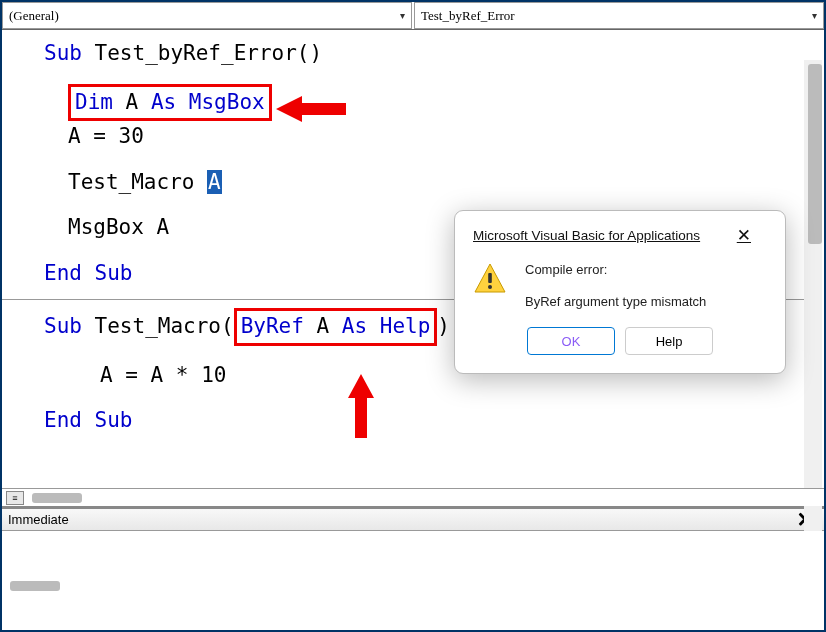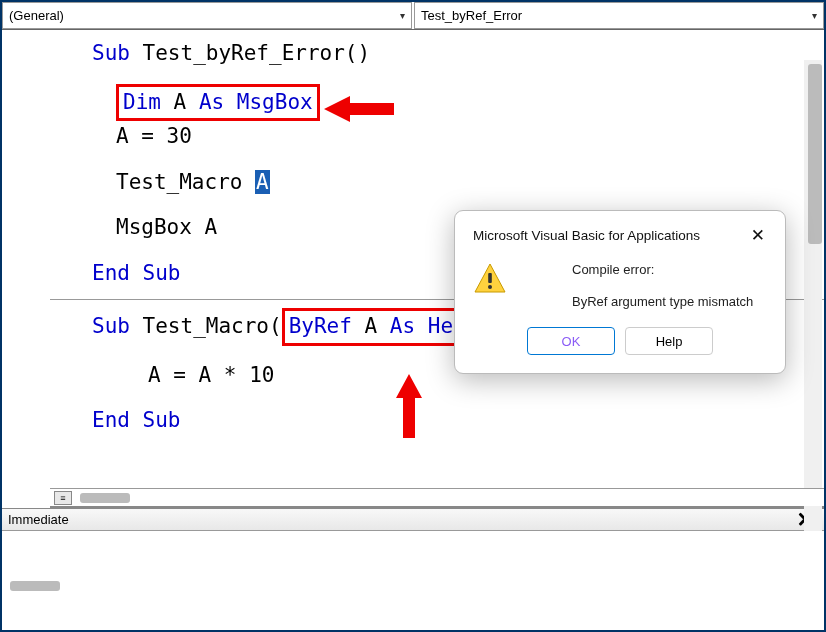--- a/index.html
+++ b/index.html
@@ -1,23 +1,23 @@
 <!DOCTYPE html>
 <html><head>
   <meta charset="utf-8">
   <style>
     * { box-sizing: border-box; margin: 0; padding: 0; }
     body { font-family: 'Segoe UI', Arial, sans-serif; background: #fff; width: 826px; height: 632px; border: 2px solid #003366; position: relative; overflow: hidden; }
     
-    .top-bar { display: flex; height: 28px; border-bottom: 1px solid #666; }
+    .top-bar { display: flex; height: 28px; border-bottom: 1px solid #666; font-family: Liberation Serif, serif; }
     .dropdown { flex: 1; border: 1px solid #999; background: #fff; display: flex; align-items: center; justify-content: space-between; padding: 2px 6px; font-size: 13px; }
     .dropdown:first-child { margin-right: 2px; }
     .dropdown-chevron { font-size: 10px; color: #333; }
     
-    .code-area { position: relative; height: 478px; background: #fff; border-bottom: 2px solid #888; margin-left: 48px; }
+    .code-area { position: relative; height: 478px; background: #fff; border-bottom: 2px solid #888; }
     .code-content { padding: 8px 0 0 42px; font-family: Consolas, monospace; font-size: 21px; line-height: 1.5; }
     .kw { color: #0000cc; }
     .highlight-sel { background: #1a5fb4; color: #fff; padding: 0 1px; }
     .red-box { border: 3px solid #ee0000; padding: 0 4px; display: inline-block; }
     .indent1 { padding-left: 24px; }
     .indent2 { padding-left: 56px; }
     .sub-divider { border-top: 1px solid #999; margin: 10px 0 8px -42px; width: 820px; }
     
     .arrow-left { position: absolute; left: 274px; top: 66px; width: 70px; height: 26px; }
     .arrow-up { position: absolute; left: 346px; top: 344px; width: 26px; height: 64px; }
@@ -29,25 +29,25 @@
     .view-btn { width: 18px; height: 14px; border: 1px solid #888; background: #e8e8e8; margin-right: 8px; display: flex; align-items: center; justify-content: center; font-size: 9px; }
     .scroll-thumb-h { width: 50px; height: 10px; background: #bbb; border-radius: 3px; }
     
     .immediate-section { height: 98px; border-top: 1px solid #888; }
     .immediate-title-bar { height: 22px; background: linear-gradient(#f8f8f8, #e8e8e8); display: flex; align-items: center; justify-content: space-between; padding: 0 8px 0 6px; font-size: 13px; border-bottom: 1px solid #999; }
     .close-x { font-family: Arial; font-size: 18px; font-weight: bold; cursor: pointer; padding: 0 4px; }
     .immediate-body { height: 62px; background: #fff; position: relative; }
     .immediate-scroll { position: absolute; bottom: 2px; left: 8px; width: 50px; height: 10px; background: #bbb; border-radius: 3px; }
     
     .dialog { position: absolute; left: 452px; top: 208px; width: 332px; background: #fff; border: 1px solid #bbb; border-radius: 9px; box-shadow: 0 6px 28px rgba(0,0,0,0.28); }
-    .dialog-title-bar { display: flex; justify-content: space-between; align-items: center; padding: 12px 14px 4px 18px; font-size: 13.5px; color: #111; }
+    .dialog-title-bar { display: flex; justify-content: space-between; align-items: center; padding: 12px 28px 4px 18px; font-size: 13.5px; color: #111; text-decoration: underline; }
     .dialog-close { font-size: 17px; cursor: pointer; padding: 2px 6px; }
     .dialog-body { display: flex; padding: 8px 18px 10px 18px; gap: 14px; }
     .warn-icon-wrap { width: 38px; padding-top: 2px; }
-    .dialog-text { font-size: 13px; color: #222; line-height: 1.5; margin-left: 47px; }
+    .dialog-text { font-size: 13px; color: #222; line-height: 1.5; }
     .dialog-text p:first-child { margin-bottom: 12px; }
     .dialog-buttons { display: flex; justify-content: center; gap: 10px; padding: 6px 0 18px 0; }
     .dlg-btn { width: 88px; height: 28px; font-size: 13px; background: #fff; border: 1px solid #ccc; border-radius: 4px; cursor: pointer; }
     .dlg-btn.primary { border: 1.5px solid #0078d4; color: #8b5cf6; }
   </style>
 </head>
 <body>
 
 <div class="top-bar">
   <div class="dropdown">

